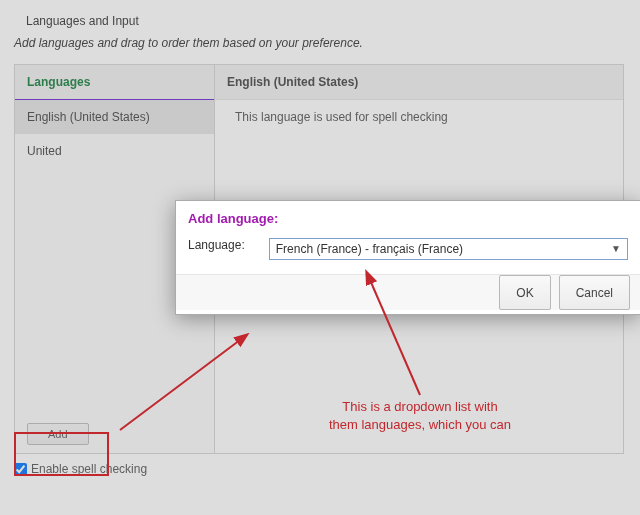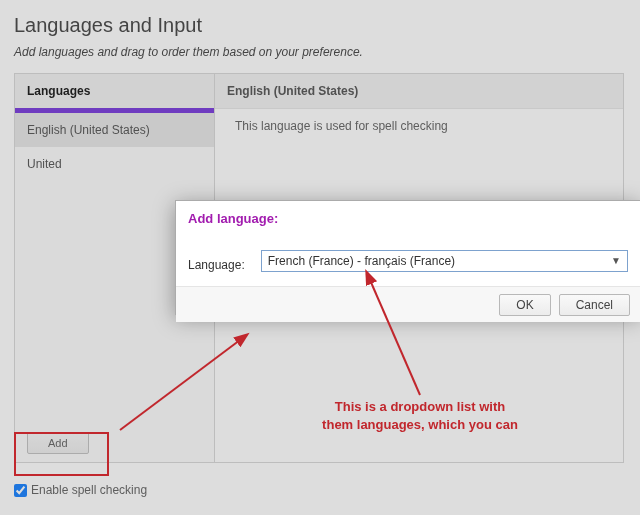--- a/index.html
+++ b/index.html
@@ -1,45 +1,45 @@
 <!DOCTYPE html>
 <html><head>
   <meta charset="utf-8">
   <style>
     * { box-sizing: border-box; margin: 0; padding: 0; }
     body { font-family: Arial, Helvetica, sans-serif; font-size: 12px; width: 640px; height: 515px; overflow: hidden; position: relative; background: #fff; }
     .page { position: absolute; top: 0; left: 0; width: 640px; height: 515px; }
-    .title { font-size: 20px; font-weight: normal; color: #333; padding: 14px 14px 8px 14px; }
+    .title { font-size: 12px; font-weight: normal; color: #333; padding: 14px 14px 8px 26px; }
     .subtitle { font-size: 12px; color: #333; padding: 0 14px 14px 14px; font-style: italic; }
     .panel { border: 1px solid #d4d4d4; margin: 0 14px; width: 610px; height: 390px; display: flex; }
     .left-col { width: 200px; border-right: 1px solid #d4d4d4; background: #fbfbfb; position: relative; }
-    .left-header { background: #f1f1f1; border-bottom: 5px solid #6d28d9; padding: 10px 12px; font-weight: bold; color: #000000; }
+    .left-header { background: #f1f1f1; border-bottom: 1px solid #6d28d9; padding: 10px 12px; font-weight: bold; color: #15803d; }
     .lang-item { padding: 10px 12px; color: #444; cursor: pointer; }
     .lang-item.active { background: #e5e5e5; }
     .add-btn-wrap { position: absolute; bottom: 8px; left: 12px; }
     .add-btn { background: linear-gradient(#f7f7f7,#ececec); border: 1px solid #bdbdbd; color: #555; padding: 4px 20px; font-size: 11px; border-radius: 2px; cursor: pointer; }
     .right-col { flex: 1; }
     .right-header { background: #f1f1f1; border-bottom: 1px solid #e5e5e5; padding: 10px 12px; font-weight: bold; color: #444; }
     .info-line { padding: 10px 20px; color: #555; font-size: 12px; }
-    .spellcheck { padding: 8px 14px; color: #555; font-size: 12px; display: flex; align-items: center; gap: 4px; margin-top: 12px; }
+    .spellcheck { padding: 8px 14px; color: #555; font-size: 12px; display: flex; align-items: center; gap: 4px; }
     .spellcheck input { width: 13px; height: 13px; }
 
     .overlay { position: absolute; top: 0; left: 0; width: 640px; height: 515px; background: rgba(120,120,120,0.25); }
 
     .dialog { position: absolute; top: 200px; left: 175px; width: 465px; height: 115px; background: #fff; border: 1px solid #ababab; border-right: none; box-shadow: 0 4px 20px rgba(0,0,0,0.35); }
     .dialog-title { font-weight: bold; font-size: 13px; color: #a21caf; padding: 10px 12px 12px 12px; }
-    .dialog-row { display: flex; align-items: flex-end; padding: 0 12px 14px 12px; gap: 16px; margin-top: 12px; }
+    .dialog-row { display: flex; align-items: flex-start; padding: 0 12px 14px 12px; gap: 24px; }
     .dialog-label { color: #333; font-size: 12px; }
     .dialog-select { flex: 1; height: 22px; border: 1px solid #7da2ce; background: #fff; display: flex; align-items: center; padding: 0 6px; font-size: 12px; color: #333; position: relative; cursor: pointer; }
     .dialog-select .chev { position: absolute; right: 6px; top: 4px; font-size: 10px; color: #555; }
-    .dialog-footer { border-top: 1px solid #e5e5e5; height: 36px; display: flex; justify-content: flex-end; align-items: center; gap: 8px; padding: 0 10px 0 0; background: #f7f7f7; }
+    .dialog-footer { border-top: 1px solid #e5e5e5; height: 36px; display: flex; justify-content: flex-end; gap: 8px; padding: 0 10px 0 0; background: #f7f7f7; }
     .dlg-btn { background: linear-gradient(#f9f9f9,#ececec); border: 1px solid #b8b8b8; color: #444; font-size: 12px; padding: 3px 16px; border-radius: 2px; cursor: pointer; }
 
     .annotation-box { position: absolute; border: 2px solid #c1272d; pointer-events: none; }
-    .anno-text { position: absolute; color: #c1272d; font-size: 13px; text-align: center; line-height: 1.35; width: 210px; font-weight: bold; }
+    .anno-text { position: absolute; color: #c1272d; font-size: 13px; text-align: center; line-height: 1.35; width: 210px; }
     svg.arrows { position: absolute; top: 0; left: 0; width: 640px; height: 515px; pointer-events: none; }
   </style>
 </head>
 <body>
 
 <div class="page">
   <div class="title">Languages and Input</div>
   <div class="subtitle">Add languages and drag to order them based on your preference.</div>
 
   <div class="panel">

